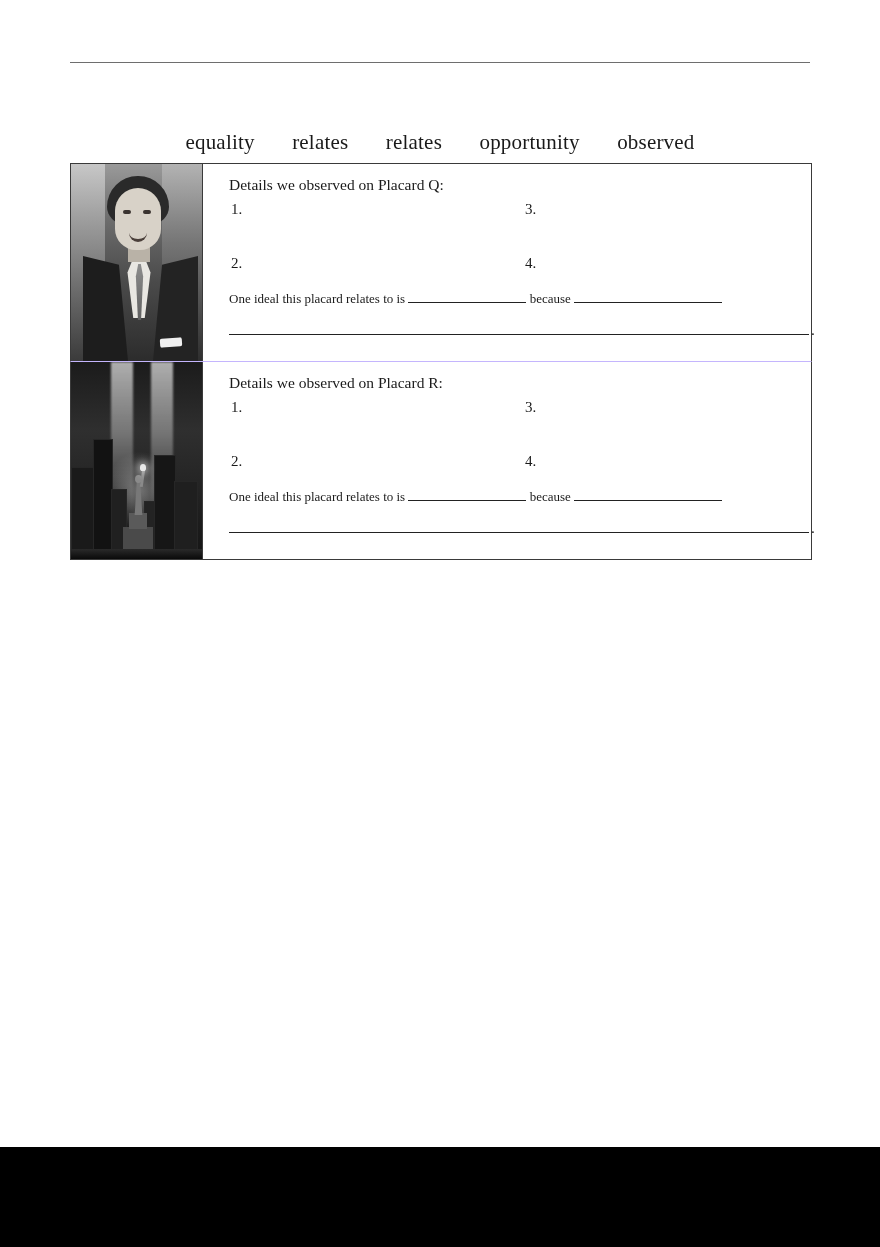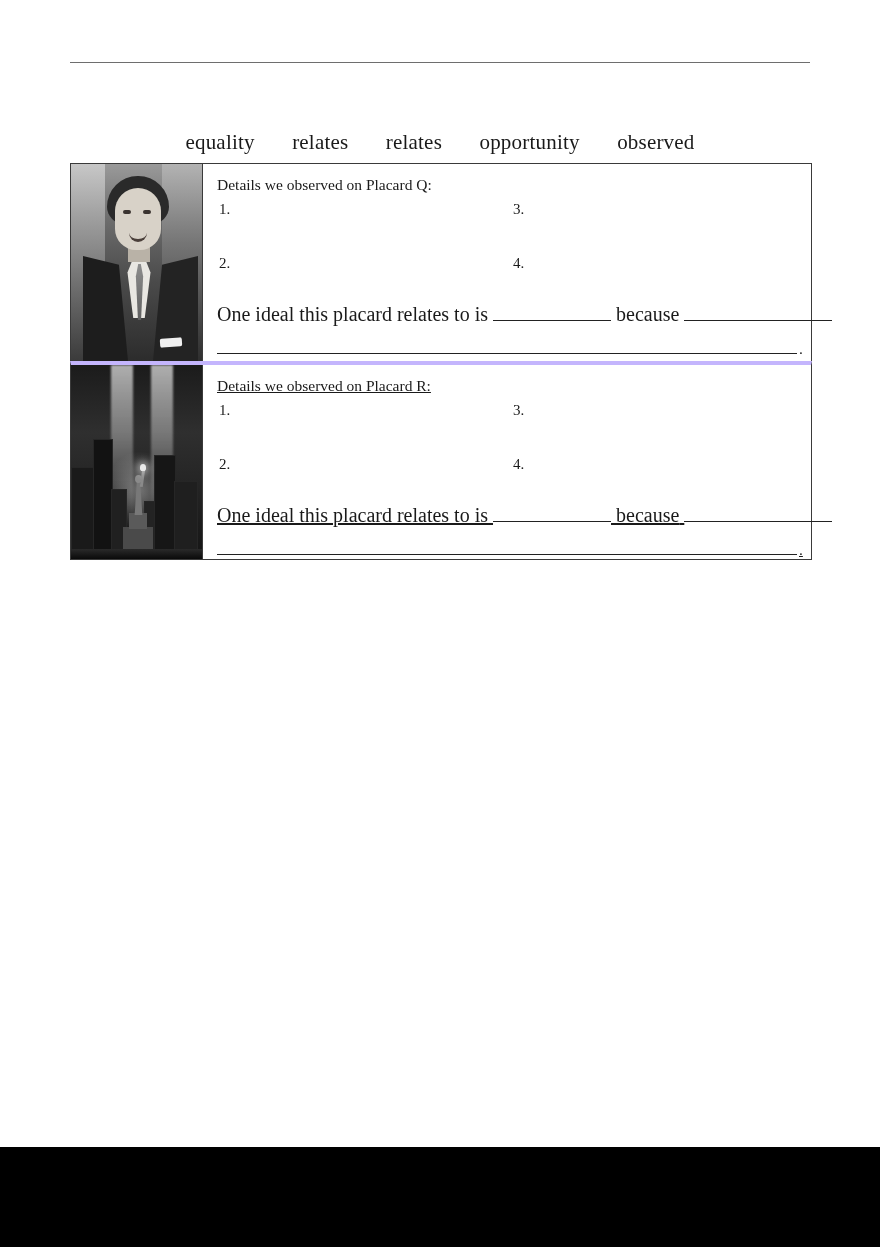--- a/index.html
+++ b/index.html
@@ -66,23 +66,22 @@
 
   .placard-row {
     position: relative;
     display: flex;
     border: 1px solid #3a3a3a;
     height: 199px;
     box-sizing: border-box;
     background: #fff;
   }
   .placard-row + .placard-row {
-    border-top: 4px solid #c4b5fd;
+    border-top: 1px solid #c4b5fd;
     margin-top: -1px;
-    text-decoration: underline;
   }
 
   .thumb {
     width: 131px;
     flex: 0 0 131px;
     border-right: 1px solid #3a3a3a;
     position: relative;
     overflow: hidden;
     background: #2b2b2b;
   }
@@ -206,21 +205,21 @@
     box-shadow: 0 0 7px 3px rgba(255,255,255,.45);
   }
   .skyline .water {
     position: absolute; left: 0; right: 0; bottom: 0; height: 10px;
     background: linear-gradient(180deg,#2a2a2a,#0a0a0a);
   }
 
   .content {
     flex: 1 1 auto;
     position: relative;
-    padding: 12px 14px 0 14px;
+    padding: 12px 14px 0 26px;
     box-sizing: border-box;
   }
 
   .details-title {
     font-size: 15.5px;
     line-height: 1.2;
     margin: 0 0 4px 0;
   }
 
   .num-grid {
@@ -228,23 +227,23 @@
     height: 92px;
   }
   .n { position: absolute; font-size: 15px; }
   .n1 { left: 2px;   top: 2px; }
   .n2 { left: 2px;   top: 56px; }
   .n3 { left: 296px; top: 2px; }
   .n4 { left: 296px; top: 56px; }
 
   .ideal-line {
     position: relative;
-    font-size: 20px;
+    font-size: 13px;
     white-space: nowrap;
-    margin-top: 12px;
+    margin-top: 0;
   }
   .ideal-line .blank {
     display: inline-block;
     border-bottom: 1px solid #222;
     vertical-align: baseline;
   }
   .blank-short { width: 118px; }
   .blank-long  { width: 148px; }
 
   .ideal-line2 {

